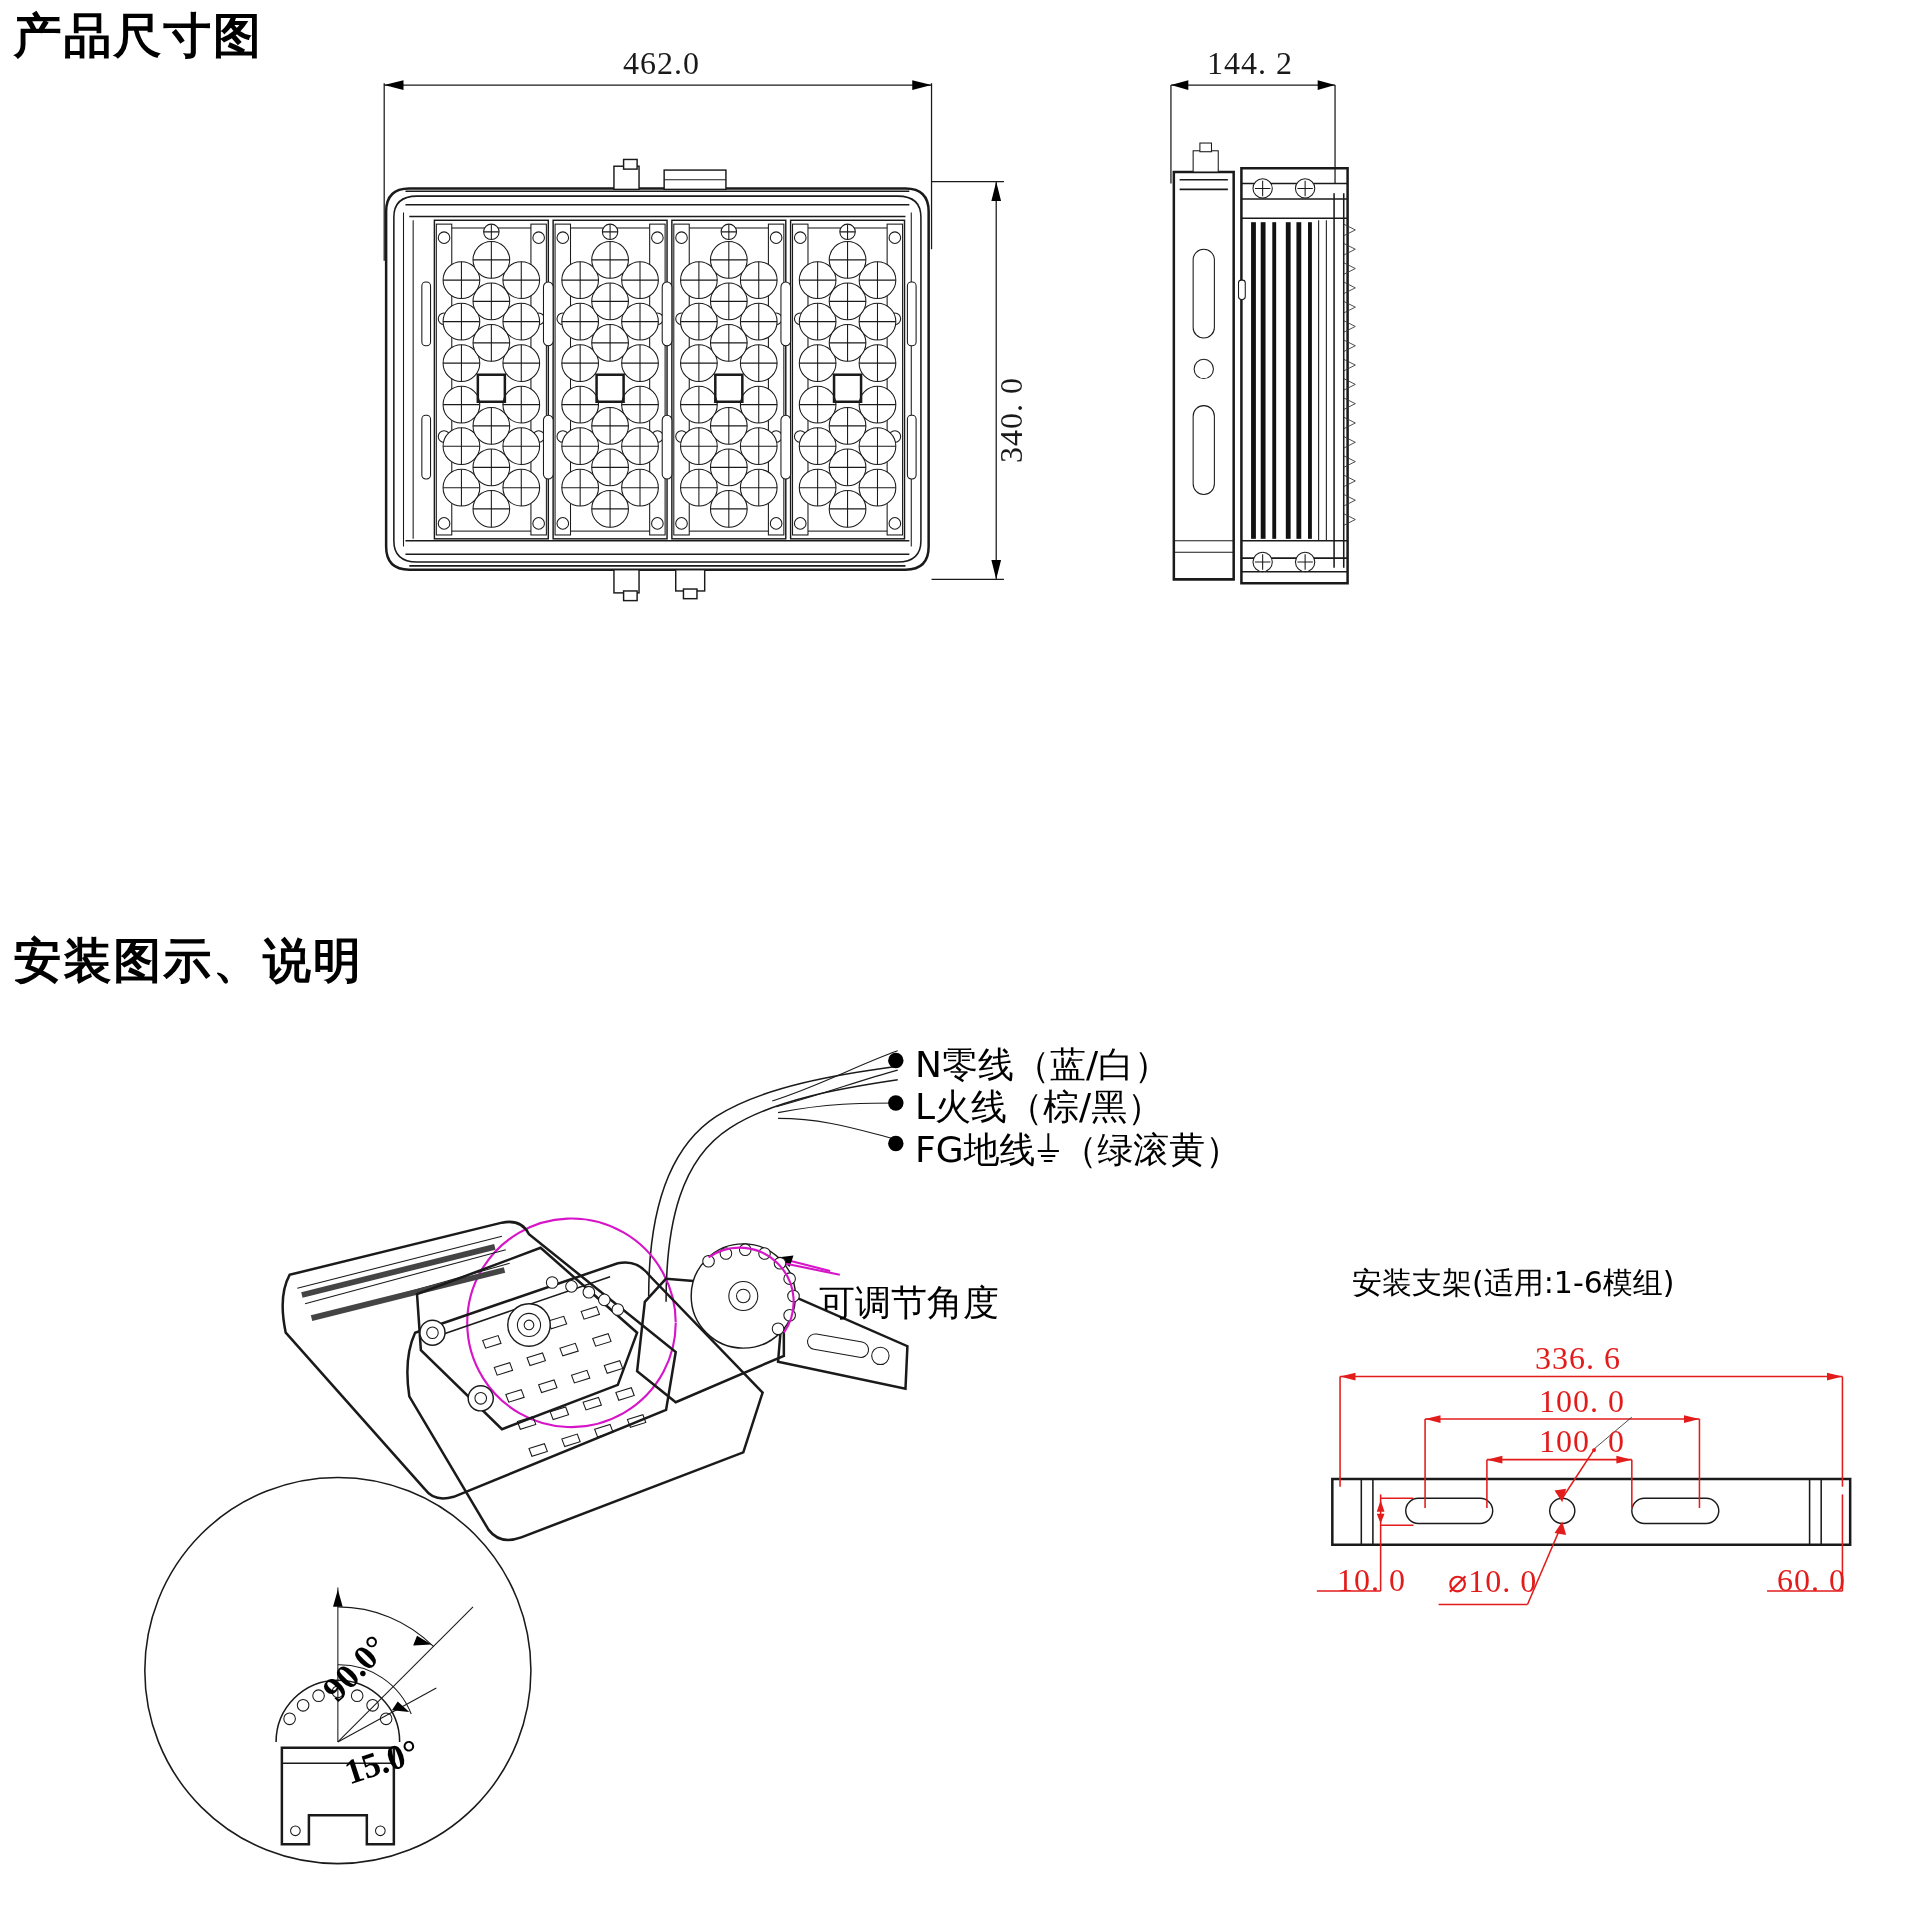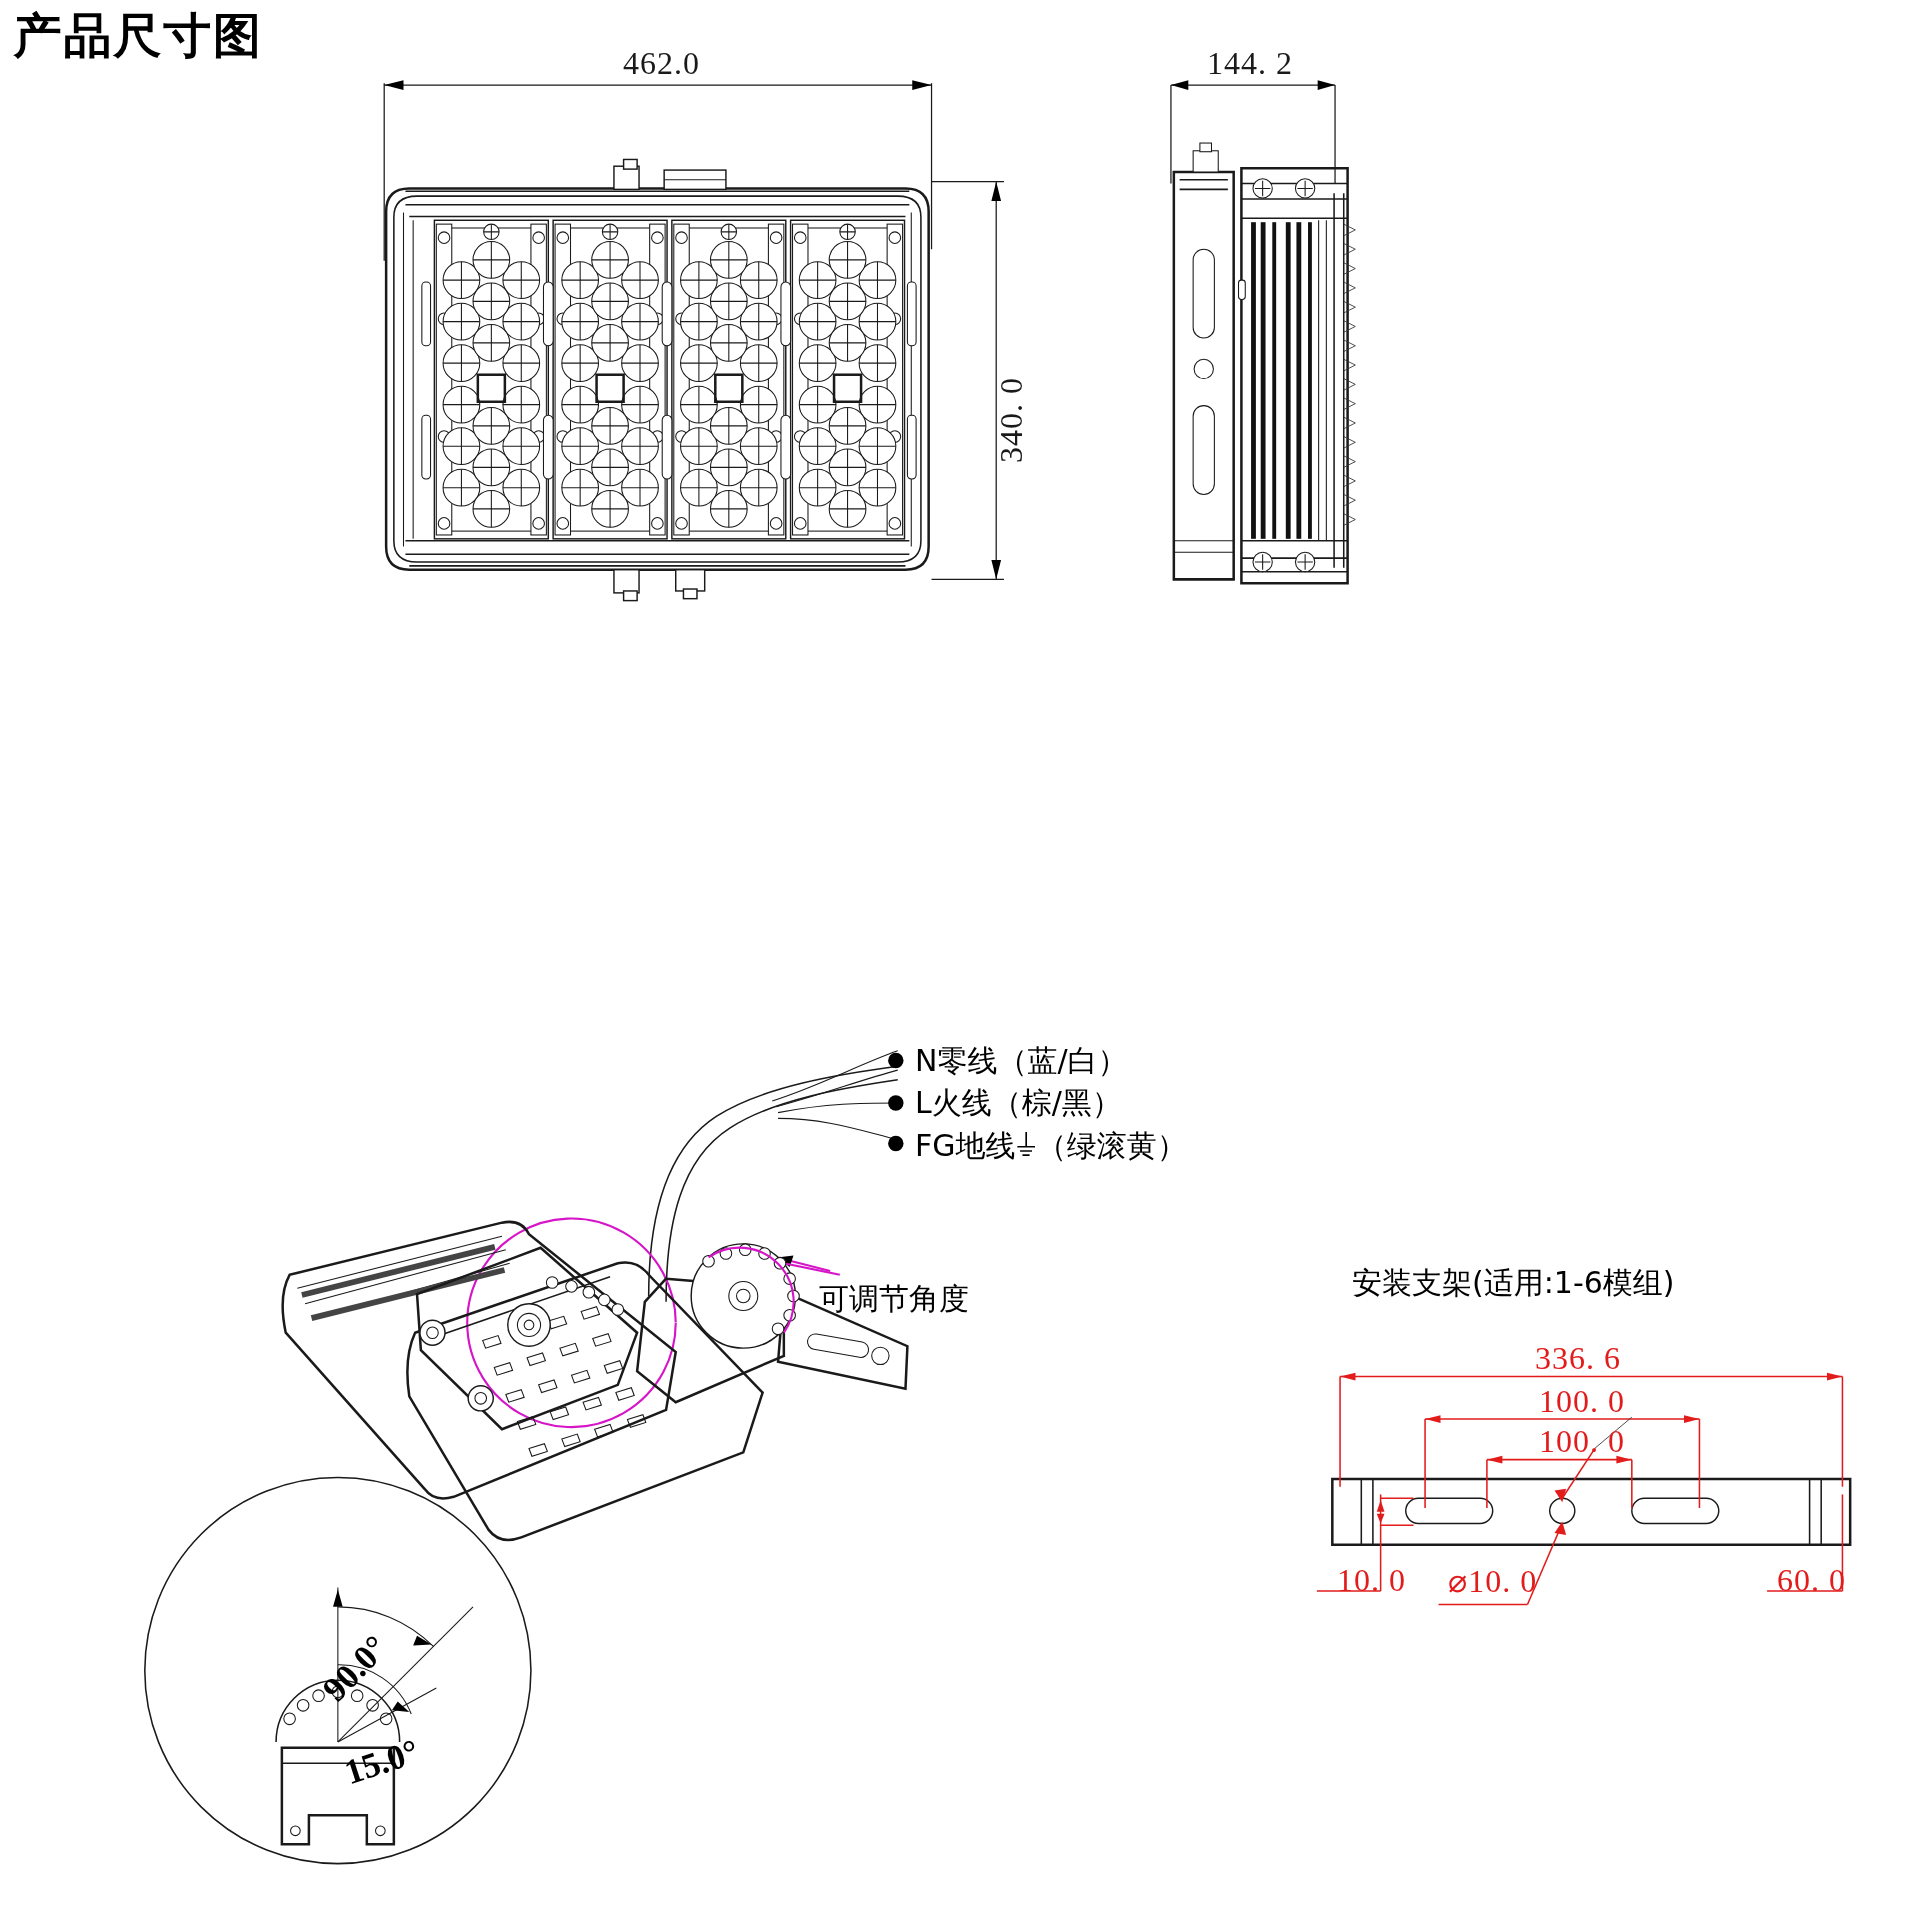--- a/index.html
+++ b/index.html
@@ -19,21 +19,21 @@
 
   .dim-txt{
     position:absolute;font-family:"Liberation Serif","DejaVu Serif",serif;
     font-size:32px;letter-spacing:1px;white-space:nowrap;color:#1a1a1a;
   }
   .dim-red{color:#e21b1b;}
   .rot90{transform:rotate(-90deg);transform-origin:left top;}
 
   .cn{
     position:absolute;font-family:"DejaVu Sans","Liberation Sans",sans-serif;
-    font-size:30px;white-space:nowrap;color:#000;
+    font-size:36px;white-space:nowrap;color:#000;
   }
   .cn-sm{font-size:30px;}
 
   .ang{
     position:absolute;font-family:"Liberation Serif","DejaVu Serif",serif;
     font-weight:700;font-size:35px;white-space:nowrap;color:#000;
   }
 
   svg{position:absolute;left:0;top:0;overflow:visible;}
   .ln{fill:none;stroke:#1a1a1a;stroke-width:1.6;}
@@ -567,20 +567,21 @@
       </g>
     </g>
   </svg>
 
   <div class="dim-txt" style="left:623px;top:45px;">462.0</div>
 
   <div class="dim-txt rot90" style="left:993px;top:463px;">340. 0</div>
 
   <div class="dim-txt" style="left:1207px;top:45px;">144. 2</div>
 
+  <div class="sec-title" id="title-install">安装图示、说明</div>
 
   <svg width="1921" height="869" viewBox="0 0 1990 900" style="top:1043px;">
 
     <g>
       <path class="ln" d="M672 262 C 672 180, 690 110, 742 76 C 790 45, 870 32, 930 24"></path>
       <path class="ln" d="M690 268 C 690 185, 706 120, 756 88 C 802 58, 876 46, 930 38"></path>
       <path class="ln-fine" d="M800 60 C 850 44, 890 22, 930 8"></path>
       <path class="ln-fine" d="M804 66 C 856 52, 892 38, 930 28"></path>
       <path class="ln-fine" d="M806 72 C 856 62, 894 62, 930 62"></path>
       <path class="ln-fine" d="M806 78 C 858 78, 896 92, 930 100"></path>

